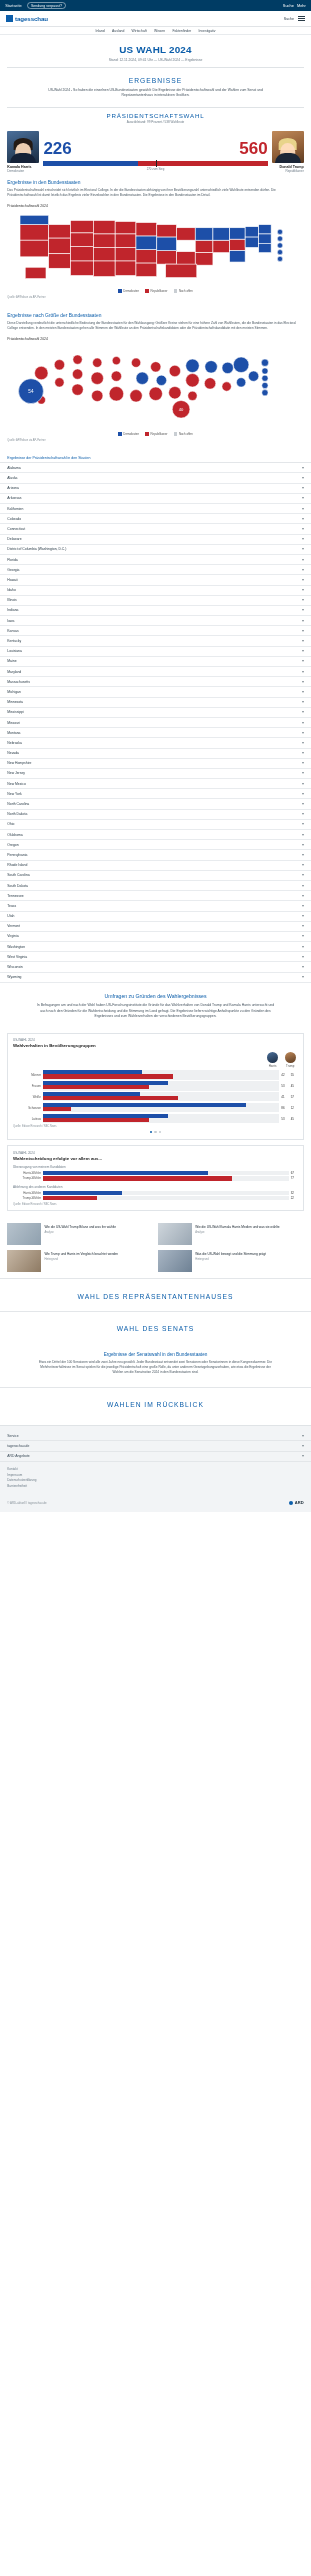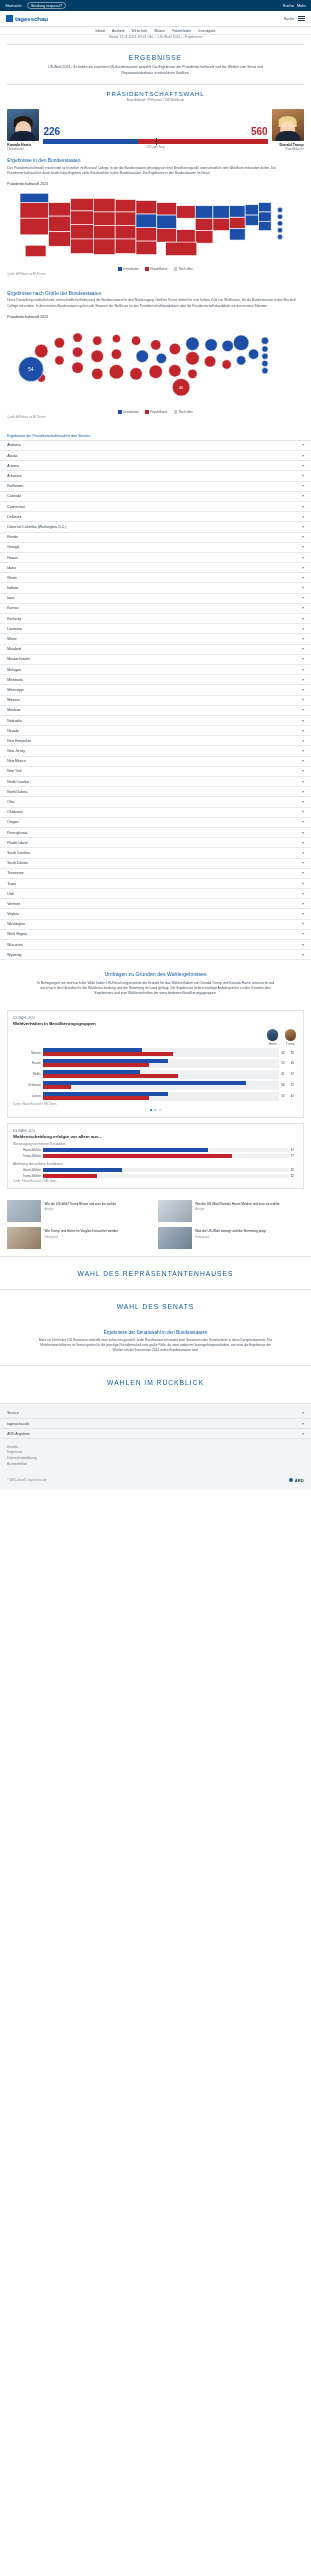--- a/index.html
+++ b/index.html
@@ -72,21 +72,21 @@
   .cand .photo.harris .hair { background:#241a14; }
   .cand .photo.trump .hair { background:#e8d48a; }
   .cand .photo .body { position:absolute; left:50%; bottom:0; width:26px; height:10.4px; border-radius:10.4px 10.4px 0 0; transform:translateX(-50%); }
   .cand .photo.harris .body { background:#152238; }
   .cand .photo.trump .body { background:#1b2536; }
   .cand .name { font-size:3.6px; font-weight:bold; margin-top:1.6px; }
   .cand .party { font-size:3.1px; color:#6d7b87; }
   .cand.right { text-align:right; }
   .center-count { flex:1; text-align:center; padding:0 4.1px 2.1px; }
   .center-count .num-row { display:flex; justify-content:space-between; align-items:flex-end; font-weight:bold; }
-  .center-count .num { font-size:10px; }
+  .center-count .num { font-size:17px; }
   .num.blue { color:#1d4fa8; }
   .num.red { color:#c0252c; }
   .center-count .cap { font-size:2.9px; color:#6d7b87; margin-top:1px; }
   .bar { height:4.7px; display:flex; margin-top:2.1px; background:#d9dde1; position:relative; }
   .bar .b { background:#1d4fa8; }
   .bar .r { background:#c0252c; }
   .bar .mid { position:absolute; top:-1px; bottom:-1px; width:0.8px; background:#222; left:50%; }
 
   
   .block { padding:7.3px; }
@@ -196,20 +196,21 @@
 
   <div class="subnav">
     <span>Inland</span>
     <span>Ausland</span>
     <span>Wirtschaft</span>
     <span>Wissen</span>
     <span>Faktenfinder</span>
     <span>Investigativ</span>
   </div>
 
+  <div class="page-title">US WAHL 2024</div>
   <div class="kicker">Stand: 12.11.2024, 09:41 Uhr — US-Wahl 2024 — Ergebnisse</div>
   <div class="divider"></div>
 
   <div class="sec-head">ERGEBNISSE</div>
   <div class="sec-sub">US-Wahl 2024 - So haben die einzelnen US-Bundesstaaten gewählt: Die Ergebnisse der Präsidentschaftswahl und der Wahlen zum Senat und Repräsentantenhaus in interaktiven Grafiken.</div>
   <div class="divider"></div>
 
   <div class="cand-title">PRÄSIDENTSCHAFTSWAHL</div>
   <div class="cand-sub">Auszählstand: 99 Prozent / 538 Wahlleute</div>
 

